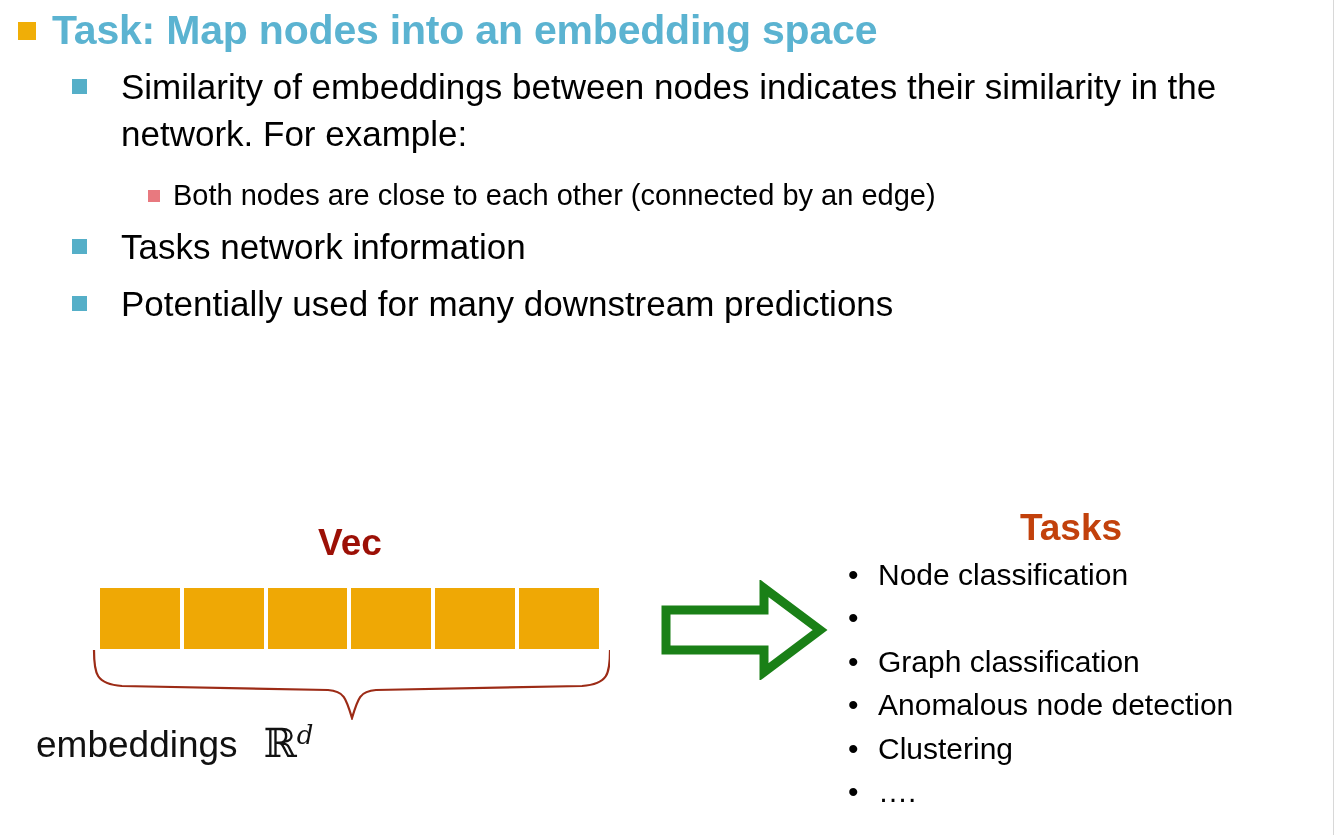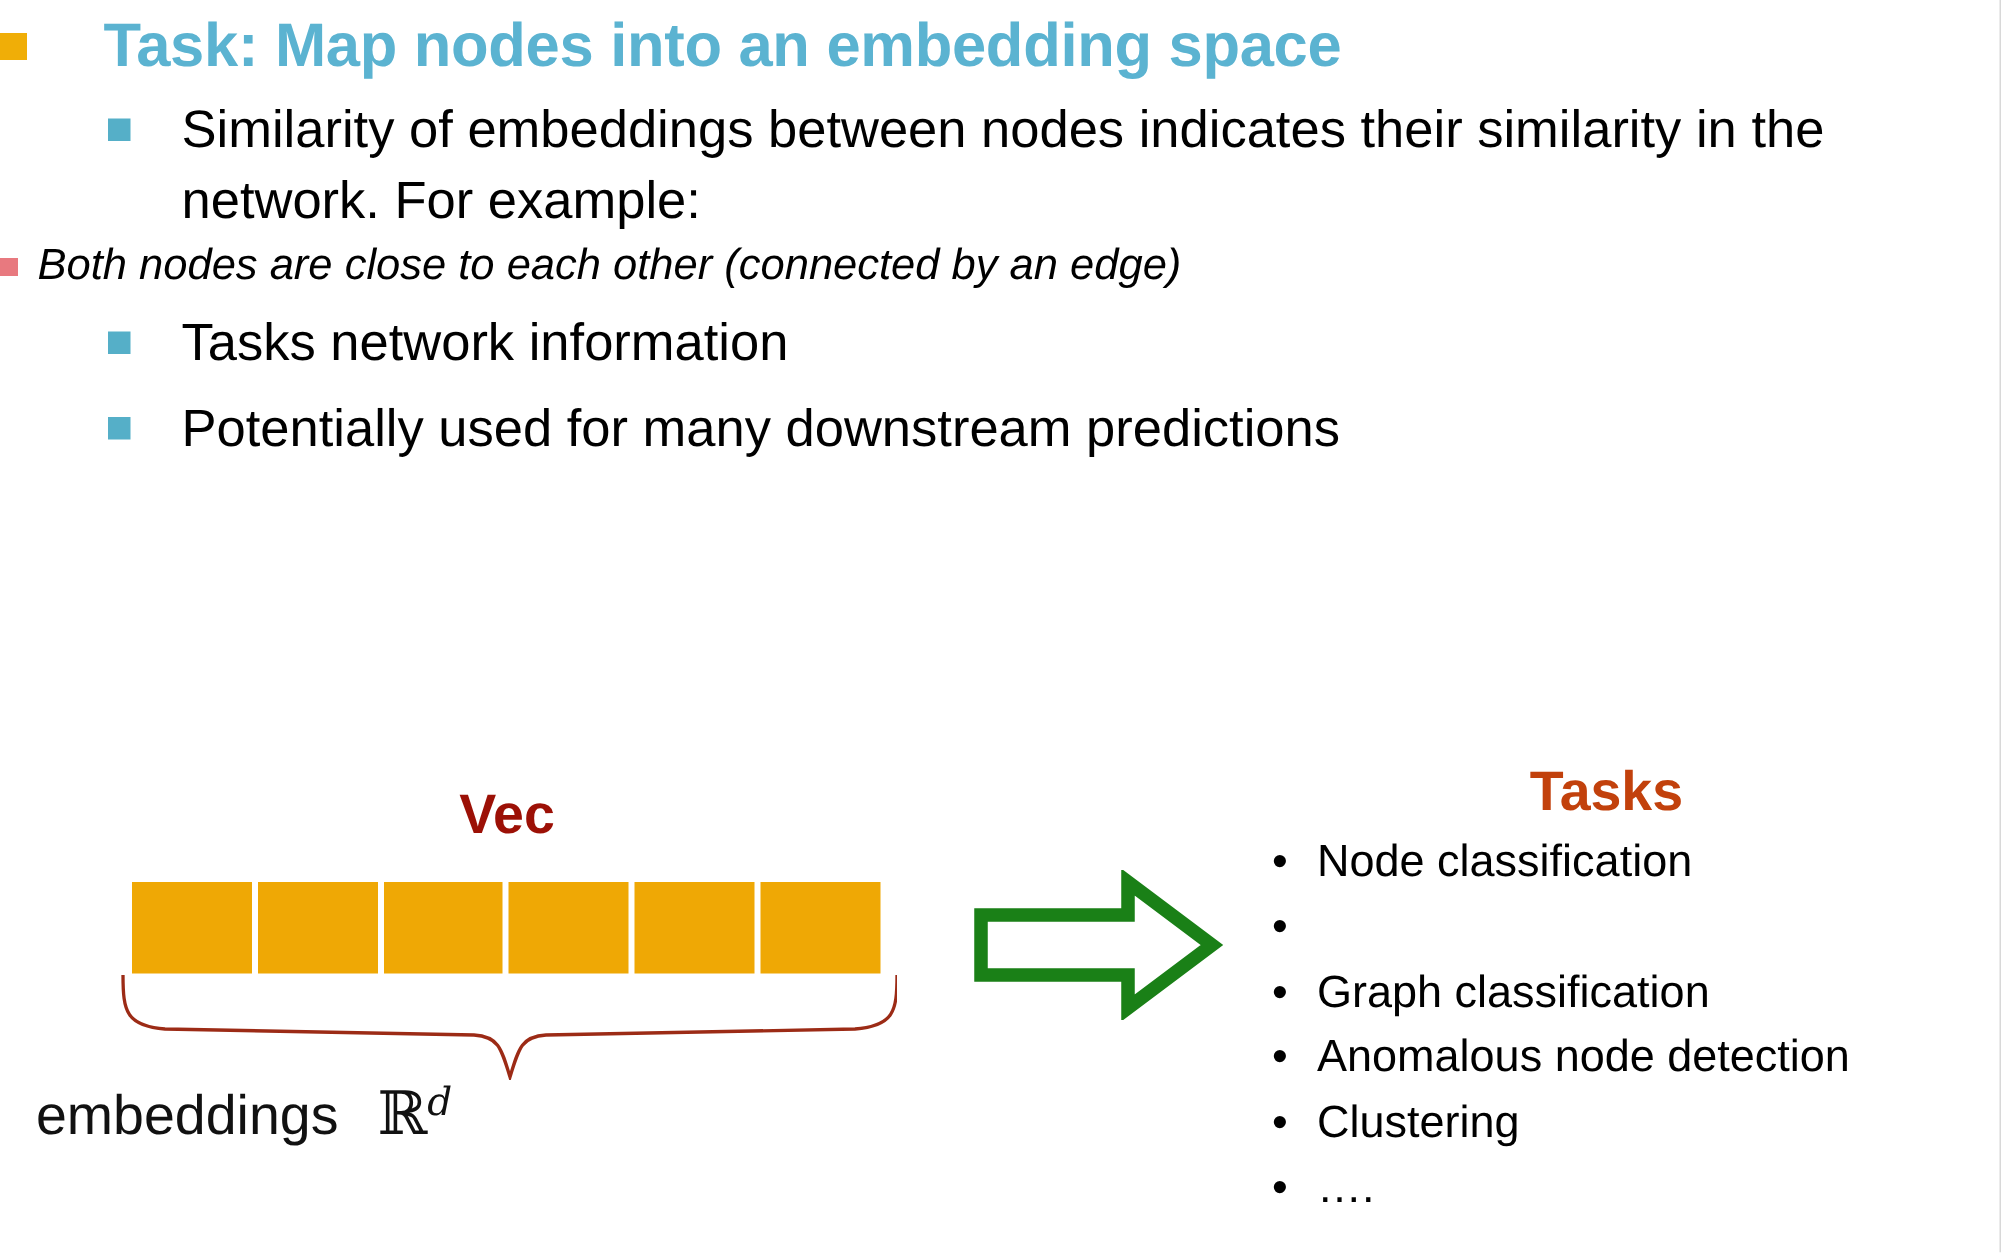--- a/index.html
+++ b/index.html
@@ -35,23 +35,22 @@
     align-items: flex-start;
   }
 
   .sq {
     flex: none;
     display: block;
   }
 
   
   .lvl1 {
-    padding-left: 0;
+    padding-left: 18px;
     margin-top: 6px;
-    gap: 35px;
   }
   .lvl1 .sq {
     width: 18px;
     height: 18px;
     background: #F0AE07;
     margin-top: 16px;
     margin-right: 16px;
   }
   .lvl1 .txt {
     color: #5BB3D1;
@@ -77,41 +76,41 @@
   }
   .lvl2 .txt {
     color: #000000;
     font-size: 35px;
     line-height: 1.32;
     max-width: 1180px;
   }
 
   
   .lvl3 {
-    margin-top: 2px;
-    font-style: italic;
+    padding-left: 148px;
+    margin-top: 20px;
   }
   .lvl3 .sq {
     width: 12px;
     height: 12px;
     background: #E8797F;
     margin-top: 13px;
     margin-right: 13px;
   }
   .lvl3 .txt {
     color: #000000;
     font-size: 29px;
     line-height: 1.3;
     white-space: nowrap;
   }
 
   
   #diagram {
     position: absolute;
-    left: 0;
+    left: 12px;
     top: 508px;
     width: 1146px;
     height: 327px;
   }
 
   .vec-label {
     position: absolute;
     left: 88px;
     top: 14px;
     width: 500px;

